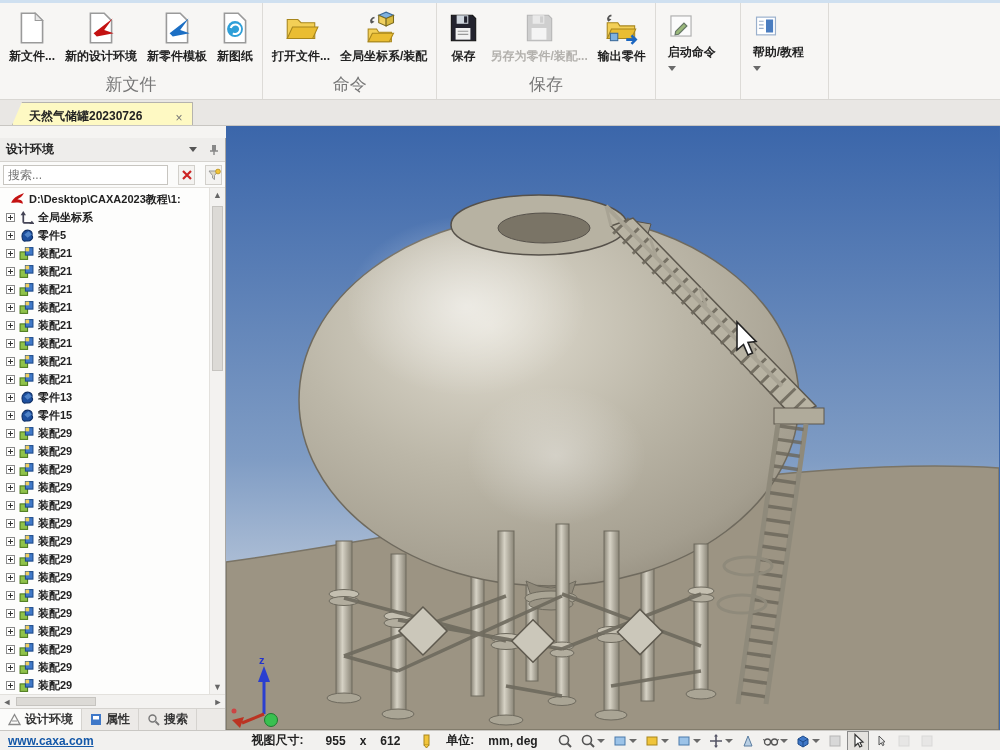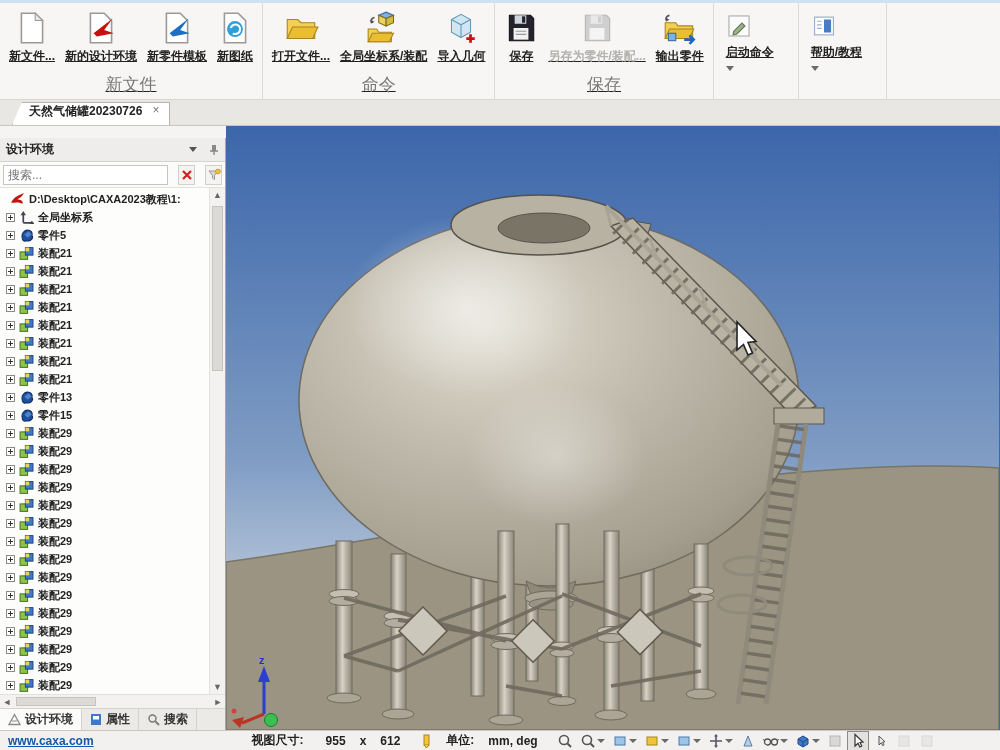--- a/index.html
+++ b/index.html
@@ -2,39 +2,39 @@
 <html><head>
 <meta charset="utf-8">
 <style>
   * { margin:0; padding:0; box-sizing:border-box; }
   html,body { width:1000px; height:750px; overflow:hidden;
     font-family:"Liberation Sans","DejaVu Sans",sans-serif; font-size:12px; color:#222;
     background:#f5f4f2; }
   .topline { height:3px; background:#cfe0f0; }
 
   
-  .ribbon { height:97px; background:#f7f6f4; border-bottom:1px solid #d9d7d3; display:flex;text-decoration:underline; }
+  .ribbon { height:97px; background:#f7f6f4; border-bottom:1px solid #d9d7d3; display:flex; }
   .rgroup { display:flex; flex-direction:column; border-right:1px solid #dddbd7; padding:3px 4px 0 4px; }
   .rbuttons { flex:1; display:flex; align-items:flex-start; }
   .rbtn { display:flex; flex-direction:column; align-items:center; padding:3px 5px 1px 5px; cursor:default; }
   .rbtn .ricon { height:38px; display:flex; align-items:center; justify-content:center; }
   .rbtn .rlabel { font-weight:bold; font-size:12px; white-space:nowrap; margin-top:1px; }
   .rbtn.disabled .rlabel { color:#b3b1ad; }
   .rgroup-label { text-align:center; font-size:17px; color:#777; padding:2px 0 3px 0; }
   .rmenu { display:flex; flex-direction:column; border-right:1px solid #dddbd7; padding:8px 24px 0 12px; }
   .rmenu .ricon { height:30px; display:flex; align-items:center; }
   .rmenu .rlabel { font-weight:bold; margin-top:3px; white-space:nowrap; }
   .caret { width:0; height:0; border-left:4px solid transparent; border-right:4px solid transparent;
            border-top:5px solid #6a6a6a; display:inline-block; margin-top:5px; }
 
   
   .tabbar { height:26px; background:#e9e7e4; border-bottom:1px solid #c8c6c2; display:flex; align-items:flex-end; }
-  .doc-tab { margin-left:12px; background:#ffffff; border:1px solid #b5b3ae; border-bottom:none;
-    height:23px; display:flex; align-items:flex-start; padding:0 10px 0 16px; font-weight:bold;
-    clip-path:polygon(10px 0, 100% 0, 100% 100%, 0 100%); }
+  .doc-tab { margin-left:12px; background:#fef9c3; border:1px solid #b5b3ae; border-bottom:none;
+    height:23px; display:flex; align-items:flex-end; padding:0 10px 0 16px; font-weight:bold;
+    clip-path:polygon(10px 0, 100% 0, 100% 100%, 0 100%);gap:23px; }
   .doc-tab .close { margin-left:10px; color:#777; font-weight:normal; font-size:12px; cursor:default; }
 
   
   .main { display:flex; height:604px; }
   .sidebar { width:226px; background:#fbfbfa; border-right:1px solid #a9a7a3; display:flex; flex-direction:column;margin-top:12px; }
   .panel-header { height:24px; background:#eeedeb; border-bottom:1px solid #d5d3cf;
     display:flex; align-items:center; padding:0 6px; font-weight:bold; }
   .panel-header .sp { flex:1; }
   .chev { width:0; height:0; border-left:4px solid transparent; border-right:4px solid transparent;
           border-top:5px solid #555; margin-right:12px; }
@@ -144,30 +144,20 @@
               <path d="M13 5 l7 -3 l7 3 l-7 3 z" fill="#7fb2e0" stroke="#3a6a9a"></path>
               <path d="M13 5 v7 l7 3 v-7 z" fill="#f0d060" stroke="#7a6a20"></path>
               <path d="M27 5 v7 l-7 3 v-7 z" fill="#d8b93e" stroke="#7a6a20"></path>
               <path d="M9 7 q-4 1 -3 5" fill="none" stroke="#555" stroke-width="1.6"></path>
               <path d="M5 9 l1 4 l3 -2 z" fill="#555"></path>
               <path d="M3 18 h8 l2 3 h12 v9 h-22 z" fill="#f3cf56" stroke="#a8861c"></path>
               <path d="M3 30 l4 -8 h20 l-4 8 z" fill="#eabd32" stroke="#a8861c"></path>
             </svg>
           </span>
         <span class="rlabel">全局坐标系/装配</span>
-      </div>
-      <div class="rbtn">
-        <span class="ricon">
-          <svg width="34" height="36" viewBox="0 0 32 34">
-              <path d="M7 9 l9 -5 l9 5 v12 l-9 5 l-9 -5 z" fill="#cfe7f5" stroke="#6898b5"></path>
-              <path d="M7 9 l9 5 l9 -5 M16 14 v12" fill="none" stroke="#6898b5"></path>
-              <path d="M21 27 h8 M25 23 v8" stroke="#cc1111" stroke-width="2.6"></path>
-            </svg>
-          </span>
-        <span class="rlabel">导入几何</span>
       </div>
     </div>
     <div class="rgroup-label">命令</div>
   </div>
 
   <div class="rgroup">
     <div class="rbuttons">
       <div class="rbtn">
         <span class="ricon">
           <svg width="34" height="36" viewBox="0 0 32 34">

